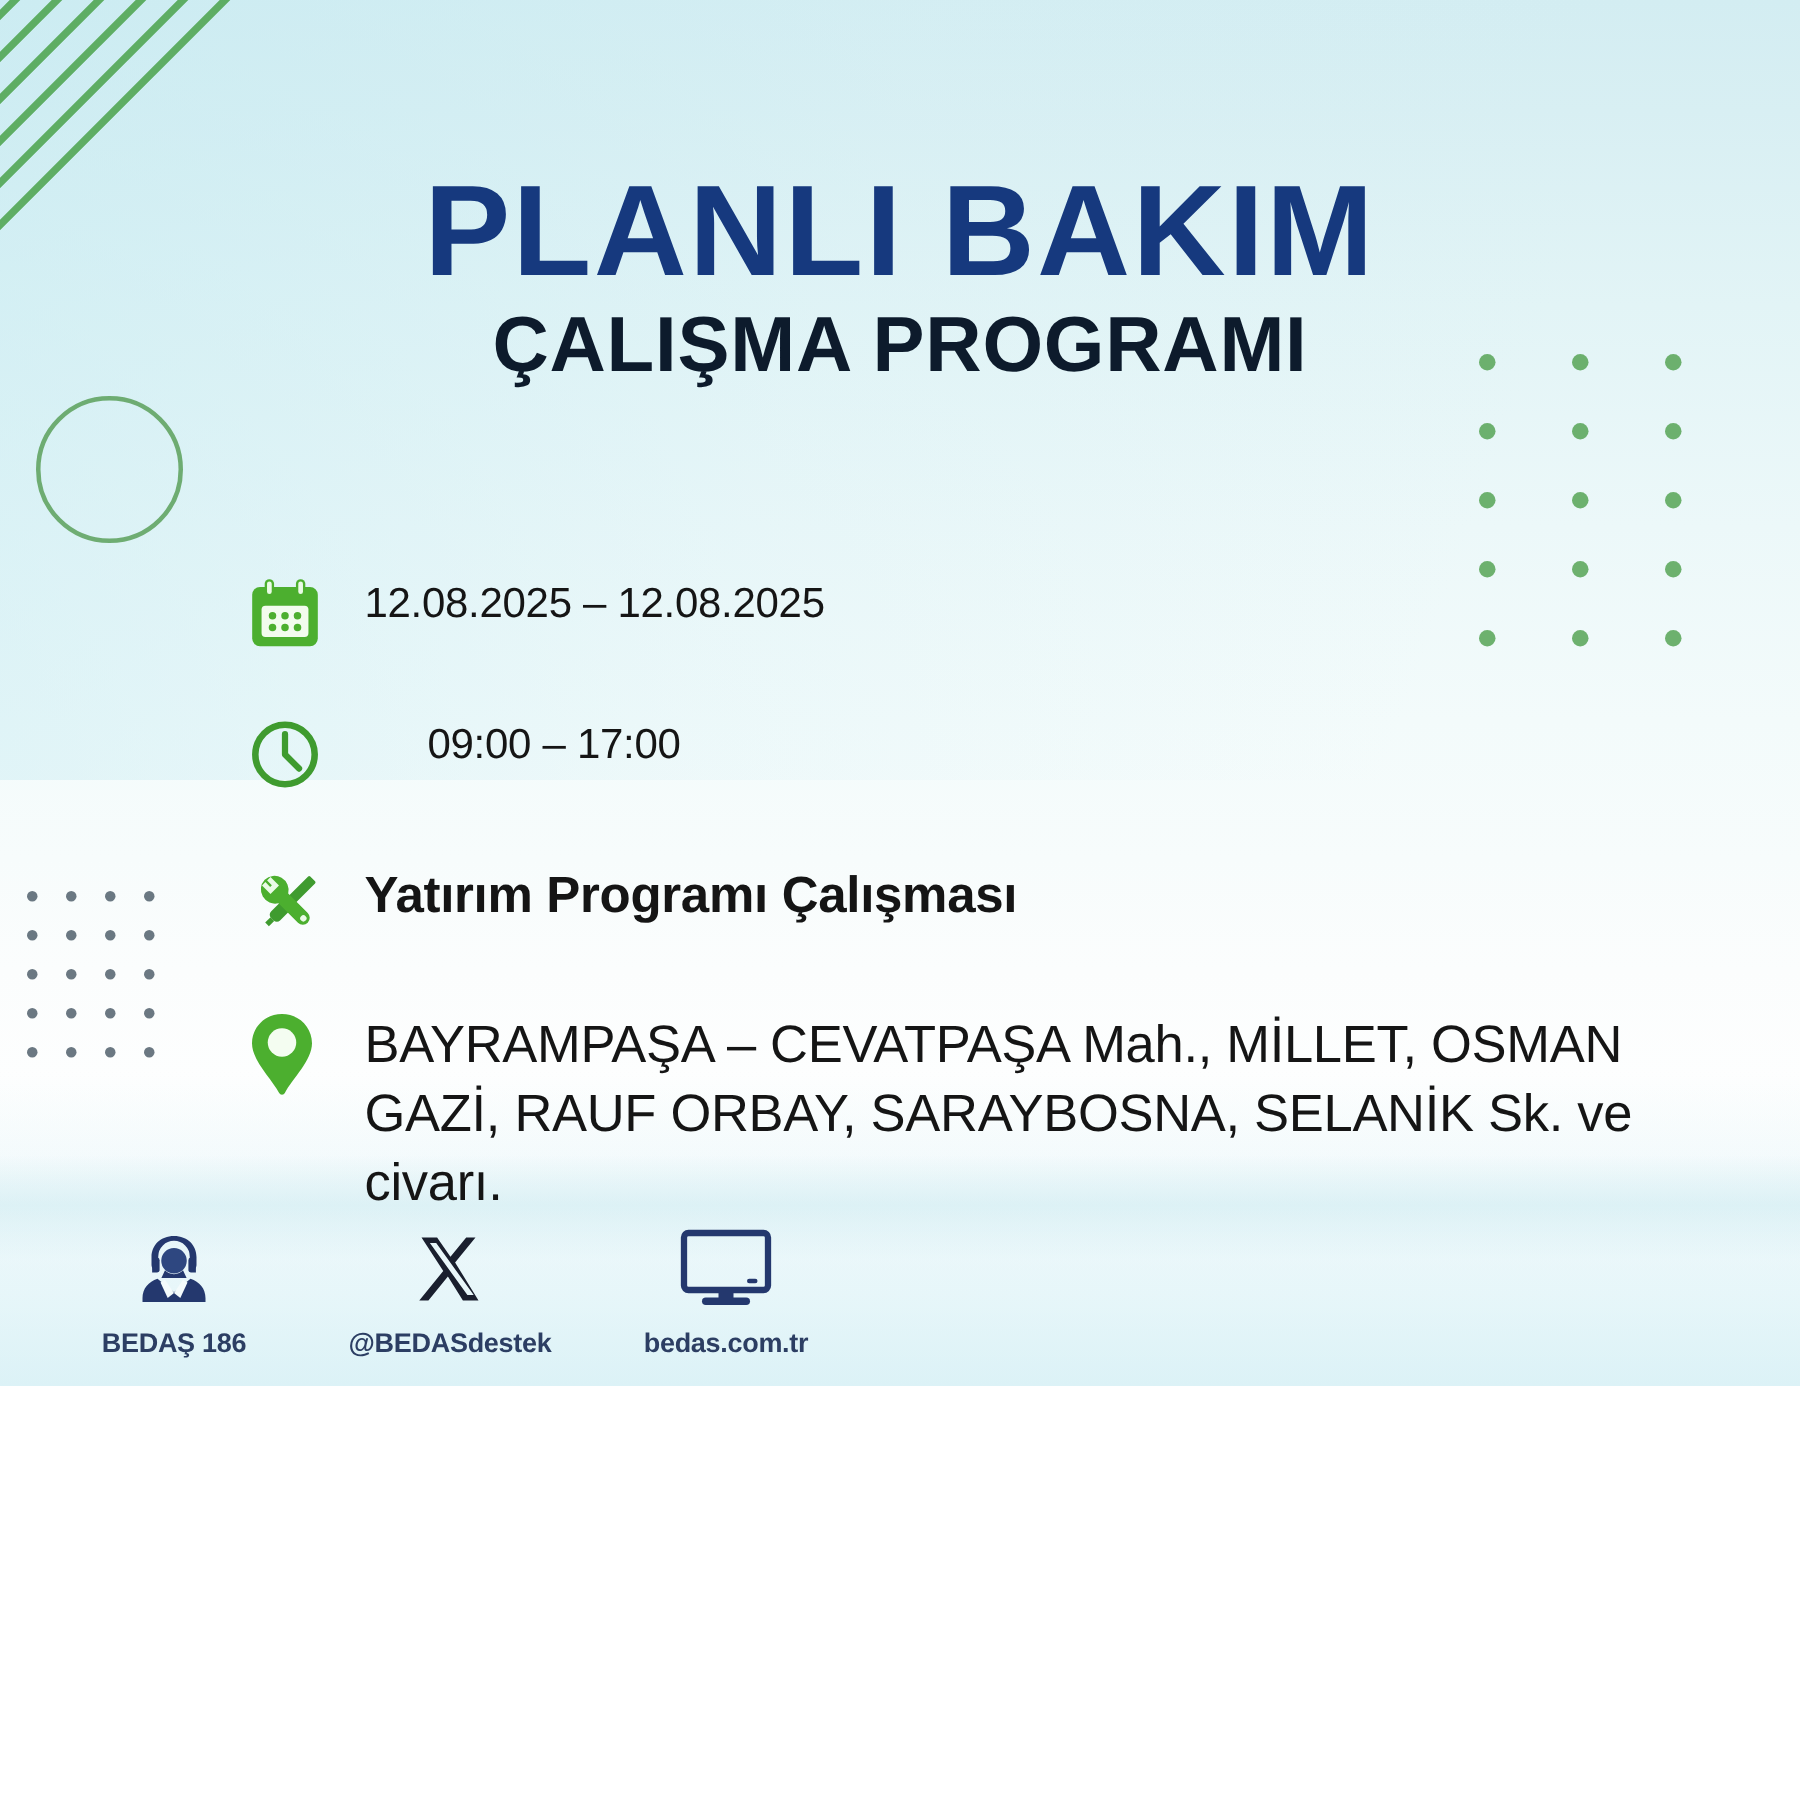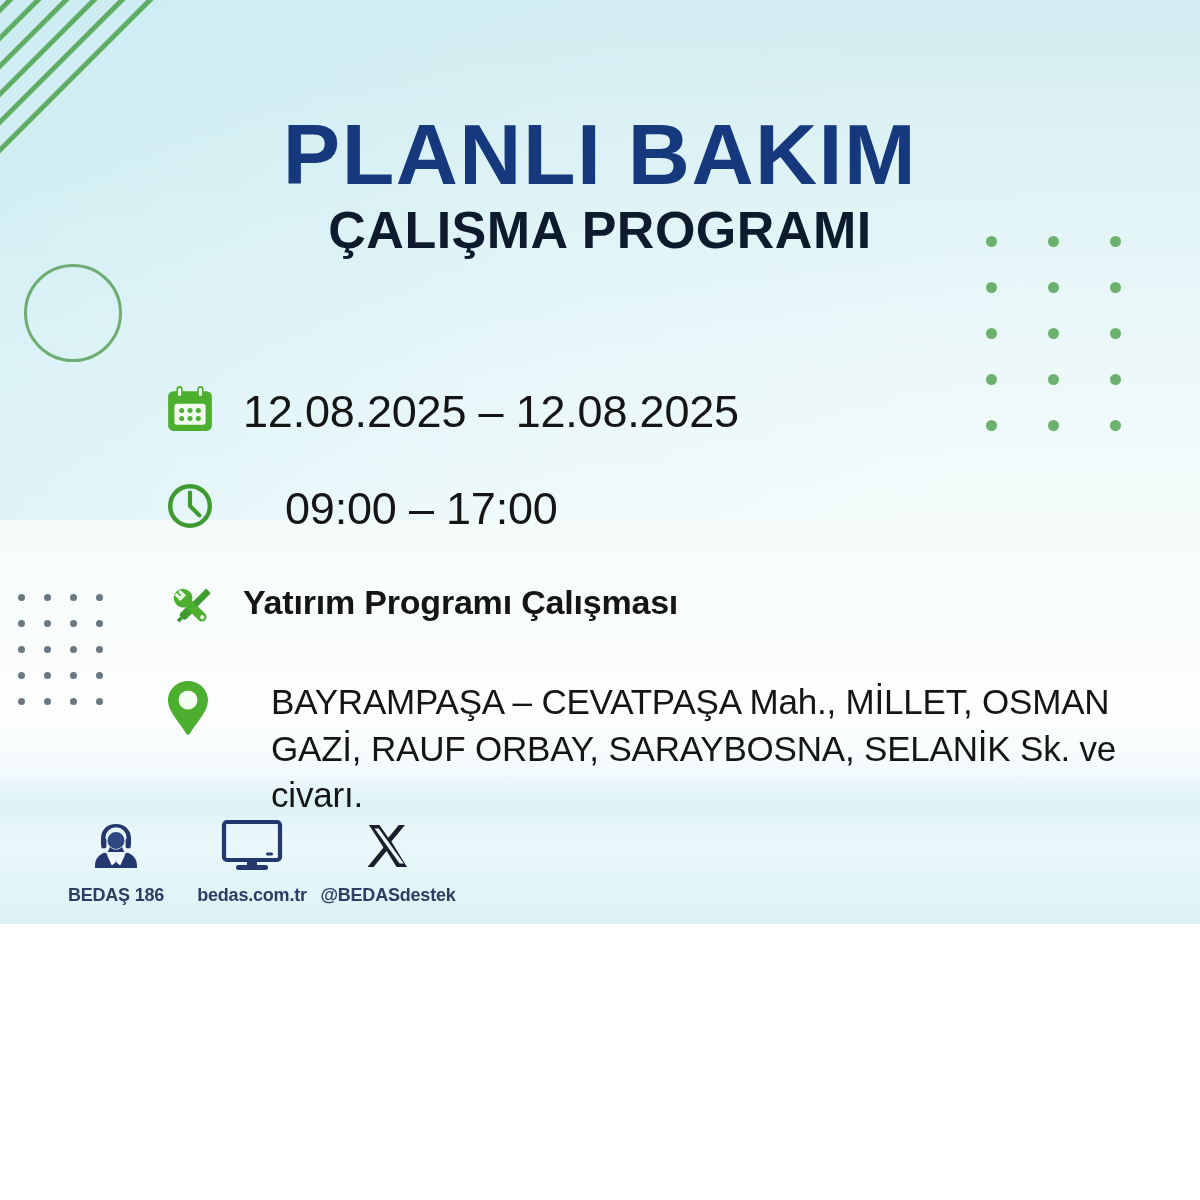--- a/index.html
+++ b/index.html
@@ -134,56 +134,57 @@
     position: absolute;
     top: 382px;
     left: 165px;
     width: 990px;
   }
   .info-row {
     display: flex;
     align-items: flex-start;
     margin-bottom: 24px;
   }
-  .info-row:last-child { margin-bottom: 0; gap: 28px; }
+  .info-row:last-child { margin-bottom: 0; }
 
   .row-icon {
     flex: 0 0 78px;
     height: 56px;
     display: flex;
     align-items: flex-start;
     justify-content: flex-start;
     padding-top: 2px;
   }
   .row-text {
     flex: 1;
     font-size: 35px;
     color: #151515;
     line-height: 1.26;
     letter-spacing: -0.2px;
     padding-top: 2px;
     font-family: "Liberation Sans", "DejaVu Sans", sans-serif;
   }
   #row-date .row-text,
-  #row-time .row-text { font-size: 45px; }
+  #row-time .row-text { font-size: 28px; }
   #row-type .row-text { font-size: 34px; font-weight: bold; }
   #row-location .row-text { font-size: 35px; line-height: 1.32; }
 
   
   #row-date   { margin-bottom: 38px; }
   #row-time   { margin-bottom: 42px; gap: 42px; }
   #row-type   { margin-bottom: 42px; }
 
   
   #footer-contacts {
     position: absolute;
     left: 48px;
     bottom: 18px;
     display: flex;
     align-items: flex-end;
+    gap: 48px;
   }
   .contact {
     width: 136px;
     text-align: center;
   }
   .contact .c-icon {
     height: 62px;
     display: flex;
     align-items: center;
     justify-content: center;
@@ -395,35 +396,35 @@
           <path d="M17 34.5 C11 36.5 7 41 7 47.5 v2.5 h42 v-2.5 c0-6.5-4-11-10-13 l-11 9 Z" fill="#24386e"></path>
           <path d="M22 35.2 L28 44 l-4.2 3.4 L19 37 Z" fill="#f4fbfc"></path>
           <path d="M34 35.2 L28 44 l4.2 3.4 L37 37 Z" fill="#f4fbfc"></path>
         </svg>
       </span>
       <div class="c-label">BEDAŞ 186</div>
     </div>
 
     <div class="contact">
       <span class="c-icon">
+        <svg width="50" height="50" viewBox="0 0 50 50">
+          <path d="M6 4 h10.4 L25.3 16.8 L35.8 4 H42 L28.4 20.6 L44 46 H33.6 L23.6 30 L10.6 46 H4.5 L20.5 26.4 Z M11.6 7.6 L36.6 42.4 h4.2 L15.8 7.6 Z" fill="#1a1f2e"></path>
+        </svg>
+      </span>
+      <div class="c-label">@BEDASdestek</div>
+    </div>
+
+    <div class="contact">
+      <span class="c-icon">
         <svg width="62" height="54" viewBox="0 0 62 54">
           <rect x="3" y="3" width="56" height="38" rx="3" fill="none" stroke="#24386e" stroke-width="4.2"></rect>
           <rect x="45" y="33.5" width="7" height="3" rx="1.5" fill="#24386e"></rect>
           <rect x="26" y="41" width="10" height="6" fill="#24386e"></rect>
           <rect x="15" y="46" width="32" height="5" rx="2.5" fill="#24386e"></rect>
         </svg>
       </span>
       <div class="c-label">bedas.com.tr</div>
     </div>
 
-    <div class="contact">
-      <span class="c-icon">
-        <svg width="50" height="50" viewBox="0 0 50 50">
-          <path d="M6 4 h10.4 L25.3 16.8 L35.8 4 H42 L28.4 20.6 L44 46 H33.6 L23.6 30 L10.6 46 H4.5 L20.5 26.4 Z M11.6 7.6 L36.6 42.4 h4.2 L15.8 7.6 Z" fill="#1a1f2e"></path>
-        </svg>
-      </span>
-      <div class="c-label">@BEDASdestek</div>
-    </div>
-
   </div>
 
 
 </div>
 
 </body></html>

